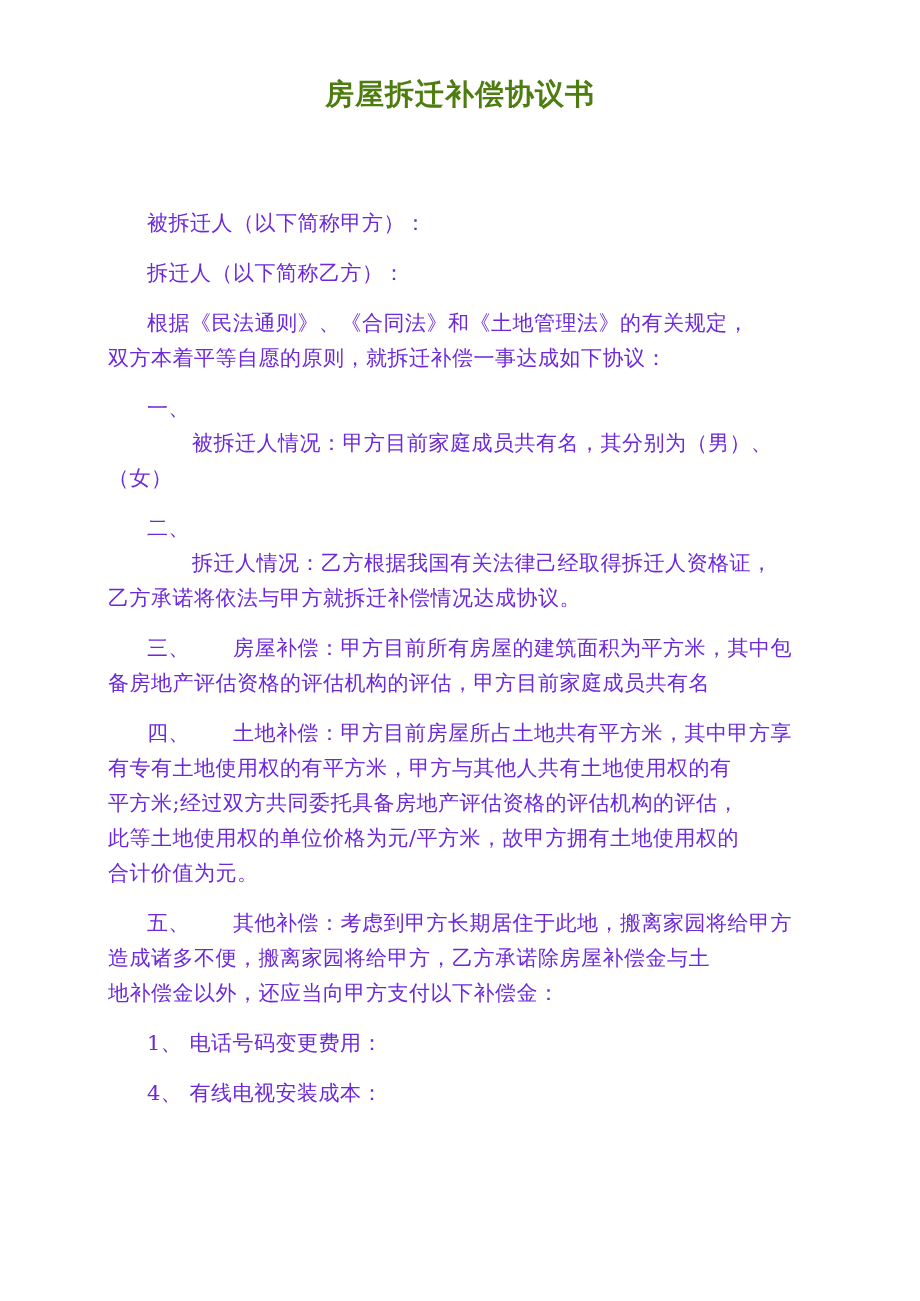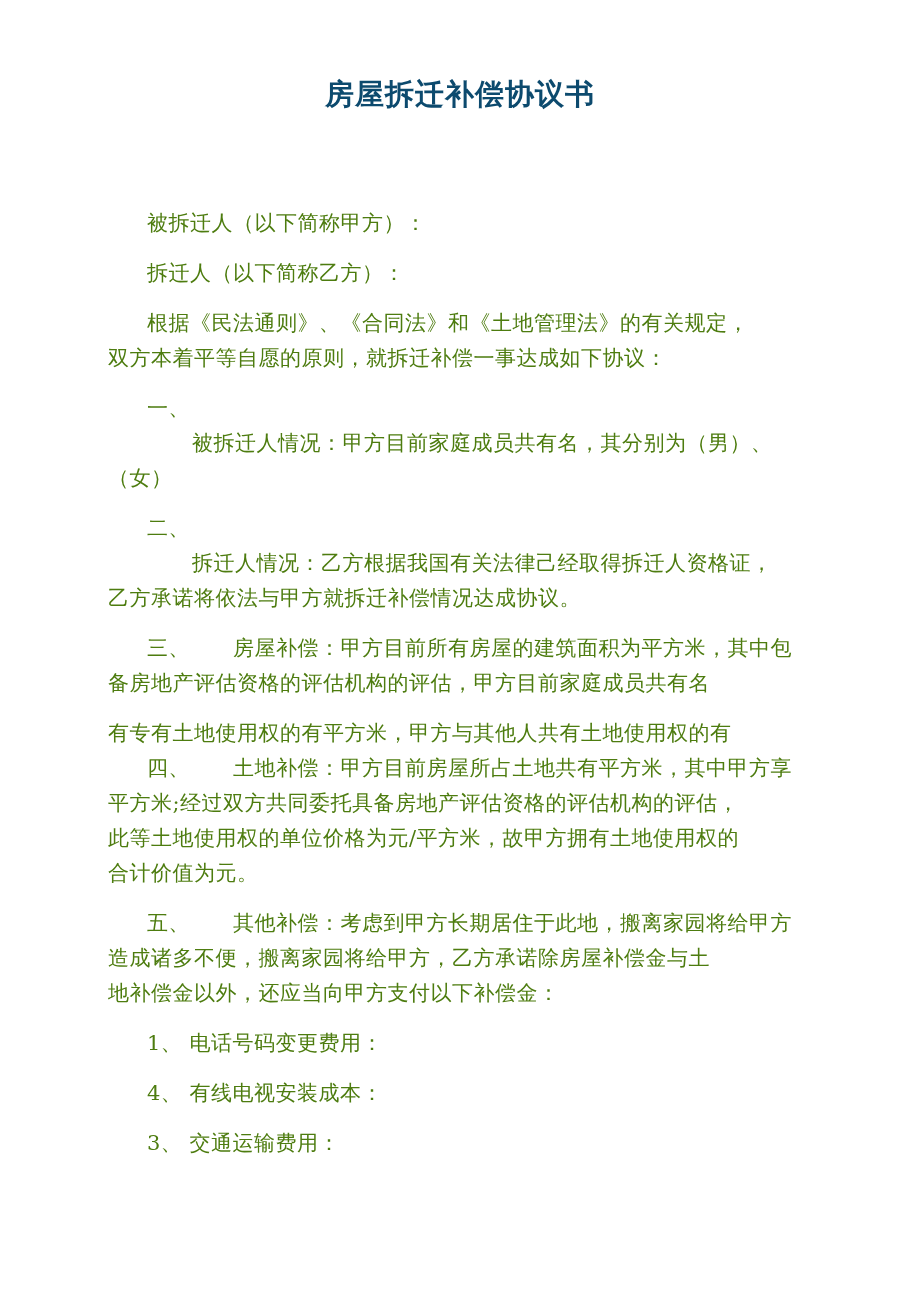--- a/index.html
+++ b/index.html
@@ -14,30 +14,30 @@
   .doc-title {
     position: absolute;
     top: 74px;
     left: 0;
     width: 920px;
     text-align: center;
     font-size: 29px;
     font-weight: bold;
     letter-spacing: 1px;
     line-height: 40px;
-    color: #0c4a6e;
+    color: #4d7c0f;
   }
   .doc-body {
     position: absolute;
     top: 206px;
     left: 108px;
     width: 760px;
     font-size: 21px;
     letter-spacing: 0.5px;
-    color: #4d7c0f;
+    color: #6d28d9;
   }
   .para { margin: 0 0 15px 0; }
   .line {
     line-height: 35px;
     white-space: pre;
   }
   .ind-0 { padding-left: 0; }
   .ind-2 { padding-left: 39px; }
   .ind-4 { padding-left: 84px; }
 </style>
@@ -65,34 +65,31 @@
       <div class="para">
         <div class="line ind-2">二、</div>
         <div class="line ind-4">拆迁人情况：乙方根据我国有关法律己经取得拆迁人资格证，</div>
         <div class="line ind-0">乙方承诺将依法与甲方就拆迁补偿情况达成协议。</div>
       </div>
       <div class="para">
         <div class="line ind-2">三、　　房屋补偿：甲方目前所有房屋的建筑面积为平方米，其中包</div>
         <div class="line ind-0">备房地产评估资格的评估机构的评估，甲方目前家庭成员共有名</div>
       </div>
       <div class="para">
+        <div class="line ind-2">四、　　土地补偿：甲方目前房屋所占土地共有平方米，其中甲方享</div>
         <div class="line ind-0">有专有土地使用权的有平方米，甲方与其他人共有土地使用权的有</div>
-        <div class="line ind-2">四、　　土地补偿：甲方目前房屋所占土地共有平方米，其中甲方享</div>
         <div class="line ind-0">平方米;经过双方共同委托具备房地产评估资格的评估机构的评估，</div>
         <div class="line ind-0">此等土地使用权的单位价格为元/平方米，故甲方拥有土地使用权的</div>
         <div class="line ind-0">合计价值为元。</div>
       </div>
       <div class="para">
         <div class="line ind-2">五、　　其他补偿：考虑到甲方长期居住于此地，搬离家园将给甲方</div>
         <div class="line ind-0">造成诸多不便，搬离家园将给甲方，乙方承诺除房屋补偿金与土</div>
         <div class="line ind-0">地补偿金以外，还应当向甲方支付以下补偿金：</div>
       </div>
       <div class="para">
         <div class="line ind-2">1、 电话号码变更费用：</div>
       </div>
       <div class="para">
         <div class="line ind-2">4、 有线电视安装成本：</div>
       </div>
-      <div class="para">
-        <div class="line ind-2">3、 交通运输费用：</div>
-      </div>
     </div>
 </div>
 
 </body></html>

